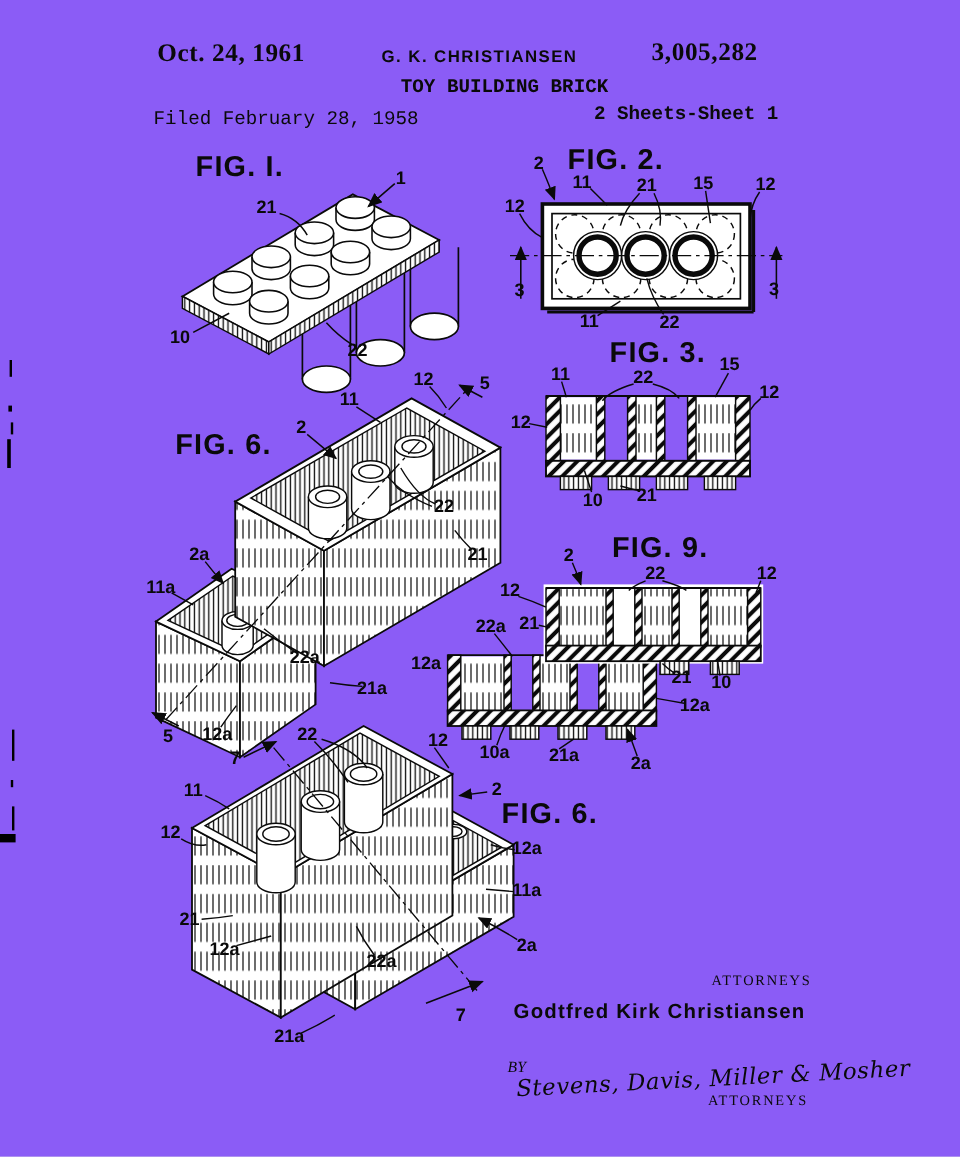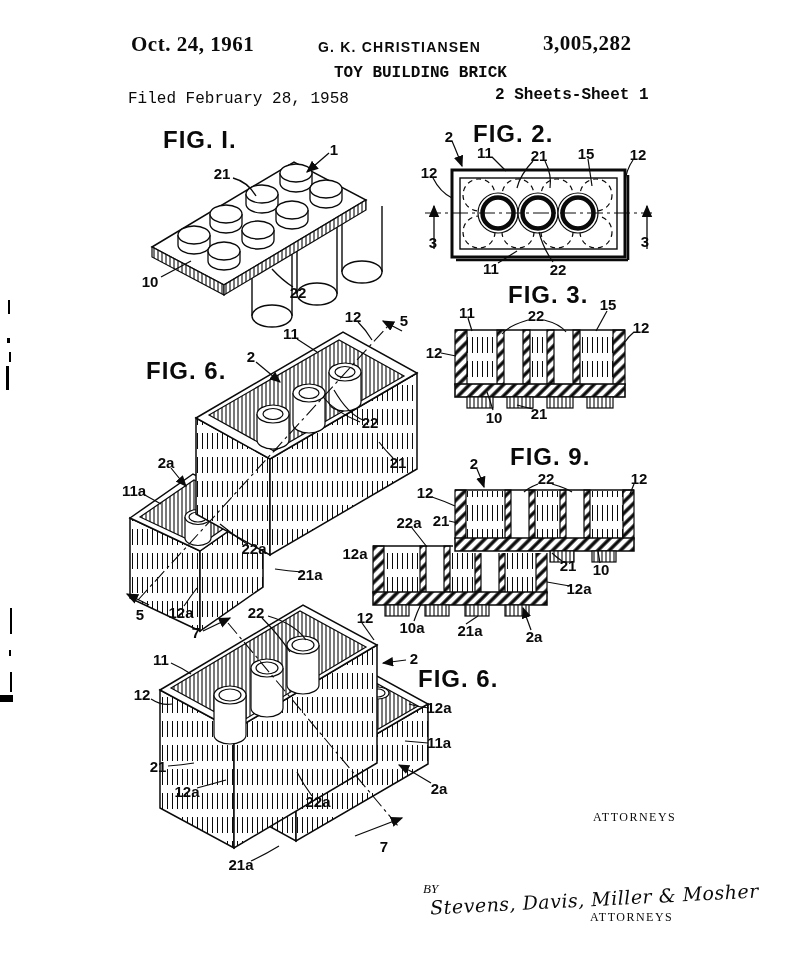--- a/index.html
+++ b/index.html
@@ -1,16 +1,16 @@
 <!DOCTYPE html>
 <html><head>
 <meta charset="utf-8">
 <style>
   html,body{margin:0;padding:0;background:#e8e8e8;}
-  #sheet{position:relative;width:800px;height:964px;background:#ffffff;overflow:hidden;
+  #sheet{position:relative;width:800px;height:964px;background:#8b5cf6;overflow:hidden;
          font-family:"Liberation Sans",sans-serif;color:#0a0a0a;}
   .hdr-serif{position:absolute;font-family:"Liberation Serif",serif;font-weight:bold;font-size:21px;letter-spacing:0.5px;}
   .hdr-sans{position:absolute;font-family:"Liberation Sans",sans-serif;font-weight:bold;font-size:14px;letter-spacing:1.2px;}
   .hdr-mono{position:absolute;font-family:"Liberation Mono","DejaVu Sans Mono",monospace;font-size:16px;font-weight:bold;letter-spacing:0px;}
   .figlabel{position:absolute;font-family:"Liberation Sans",sans-serif;font-weight:bold;
             font-size:24px;letter-spacing:1px;white-space:nowrap;}
   .ref{position:absolute;transform:translate(-50%,-50%);font-family:"Liberation Sans",sans-serif;
        font-weight:bold;font-size:15px;white-space:nowrap;}
   #drawing{position:absolute;left:0;top:0;}
   .ft-caption{position:absolute;font-family:"Liberation Serif",serif;font-size:12px;letter-spacing:1.5px;}
@@ -376,20 +376,21 @@
       <span class="ref" style="left: 439px; top: 742px;">11a</span>
       <span class="ref" style="left: 158px; top: 766px;">21</span>
       <span class="ref" style="left: 187px; top: 791px;">12a</span>
       <span class="ref" style="left: 439px; top: 788px;">2a</span>
       <span class="ref" style="left: 318px; top: 801px;">22a</span>
       <span class="ref" style="left: 384px; top: 846px;">7</span>
       <span class="ref" style="left: 241px; top: 864px;">21a</span>
     </div>
 
   <span class="ft-caption" style="left:593px;top:810px;">ATTORNEYS</span>
+  <span class="ft-name" style="left:428px;top:833px;">Godtfred Kirk Christiansen</span>
   <span class="ft-by" style="left:423px;top:881px;">BY</span>
   <span class="ft-sig" style="left:430px;top:888px;">Stevens, Davis, Miller &amp; Mosher</span>
   <span class="ft-caption" style="left:590px;top:910px;">ATTORNEYS</span>
 
   <div class="artifact" style="left:8px;top:300px;width:2px;height:14px;"></div>
   <div class="artifact" style="left:7px;top:338px;width:3px;height:5px;"></div>
   <div class="artifact" style="left:9px;top:352px;width:2px;height:10px;"></div>
   <div class="artifact" style="left:6px;top:366px;width:3px;height:24px;"></div>
   <div class="artifact" style="left:10px;top:608px;width:2px;height:26px;"></div>
   <div class="artifact" style="left:9px;top:650px;width:2px;height:6px;"></div>

